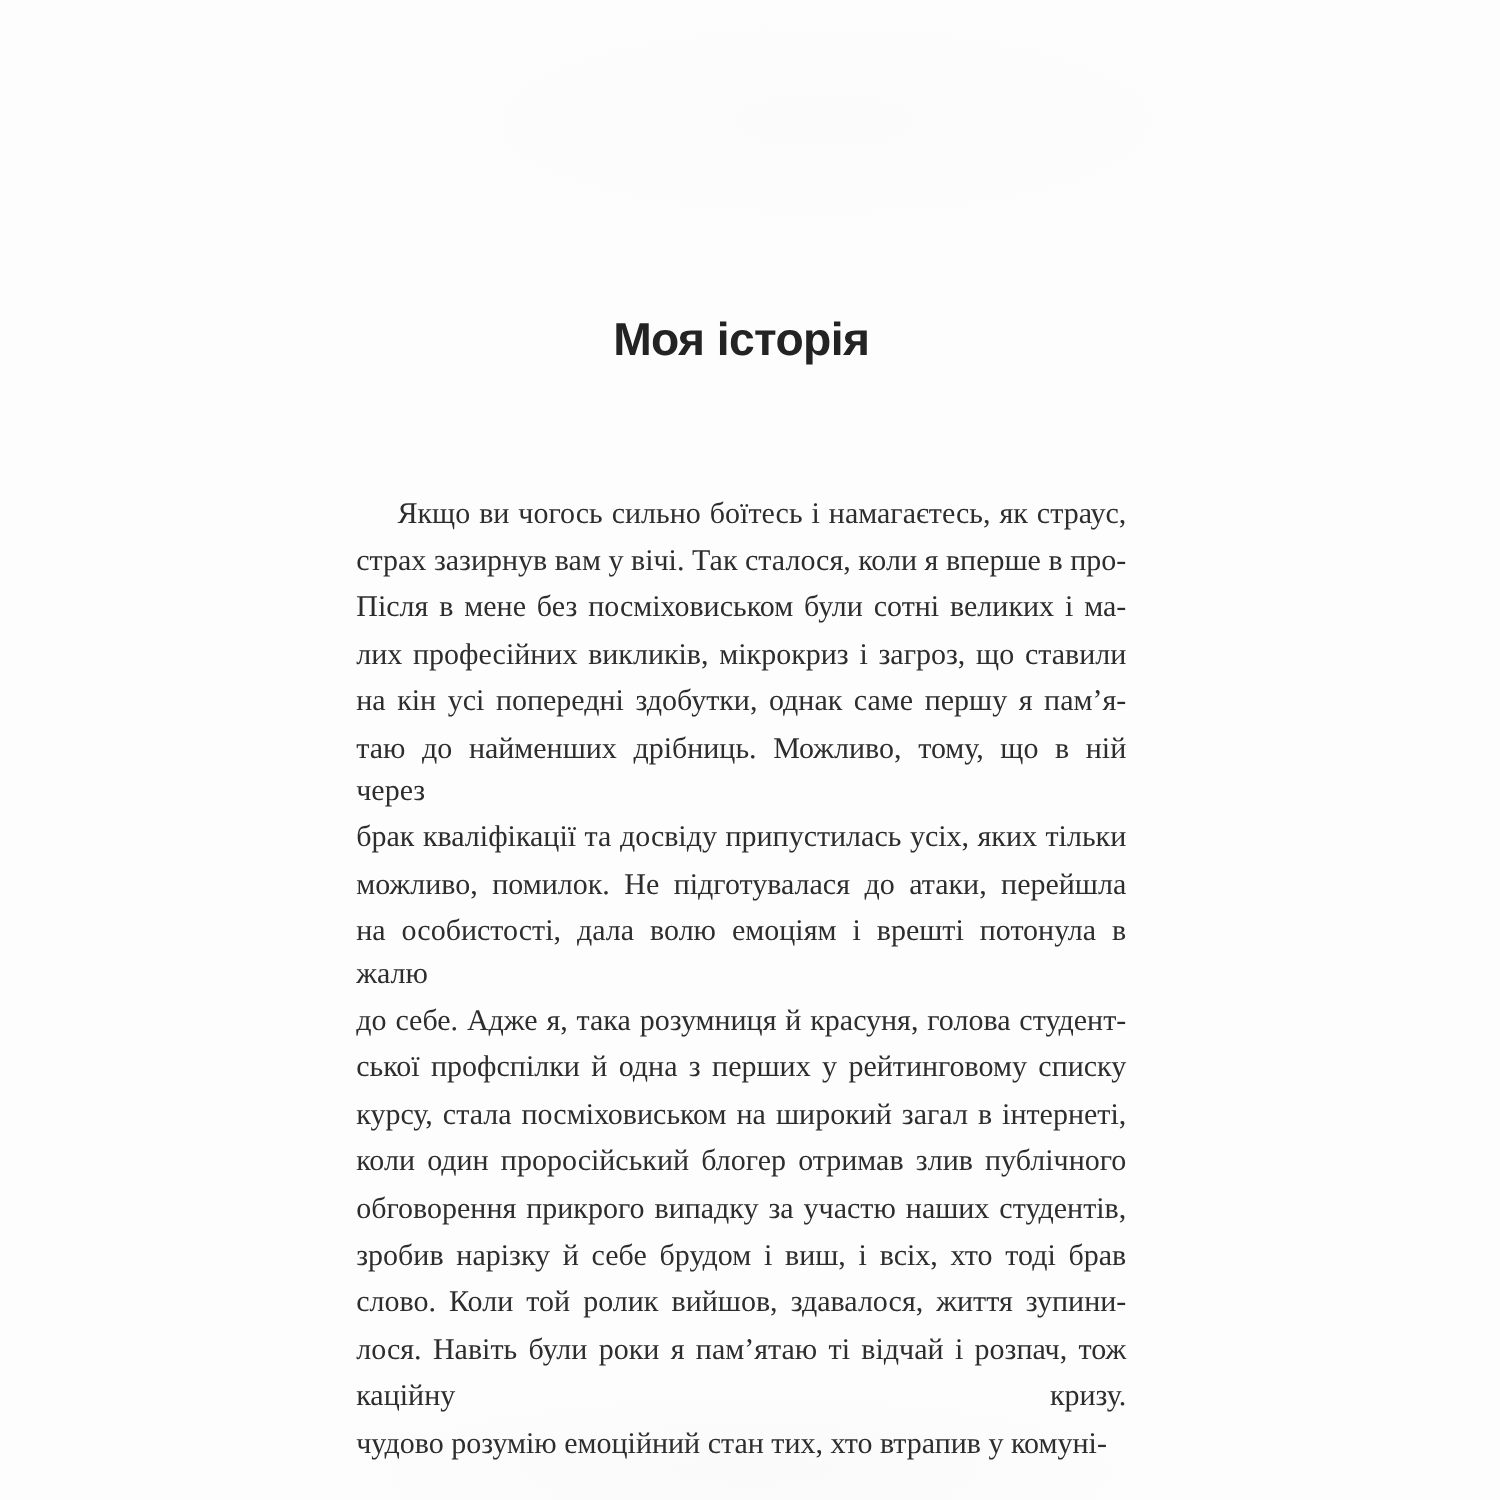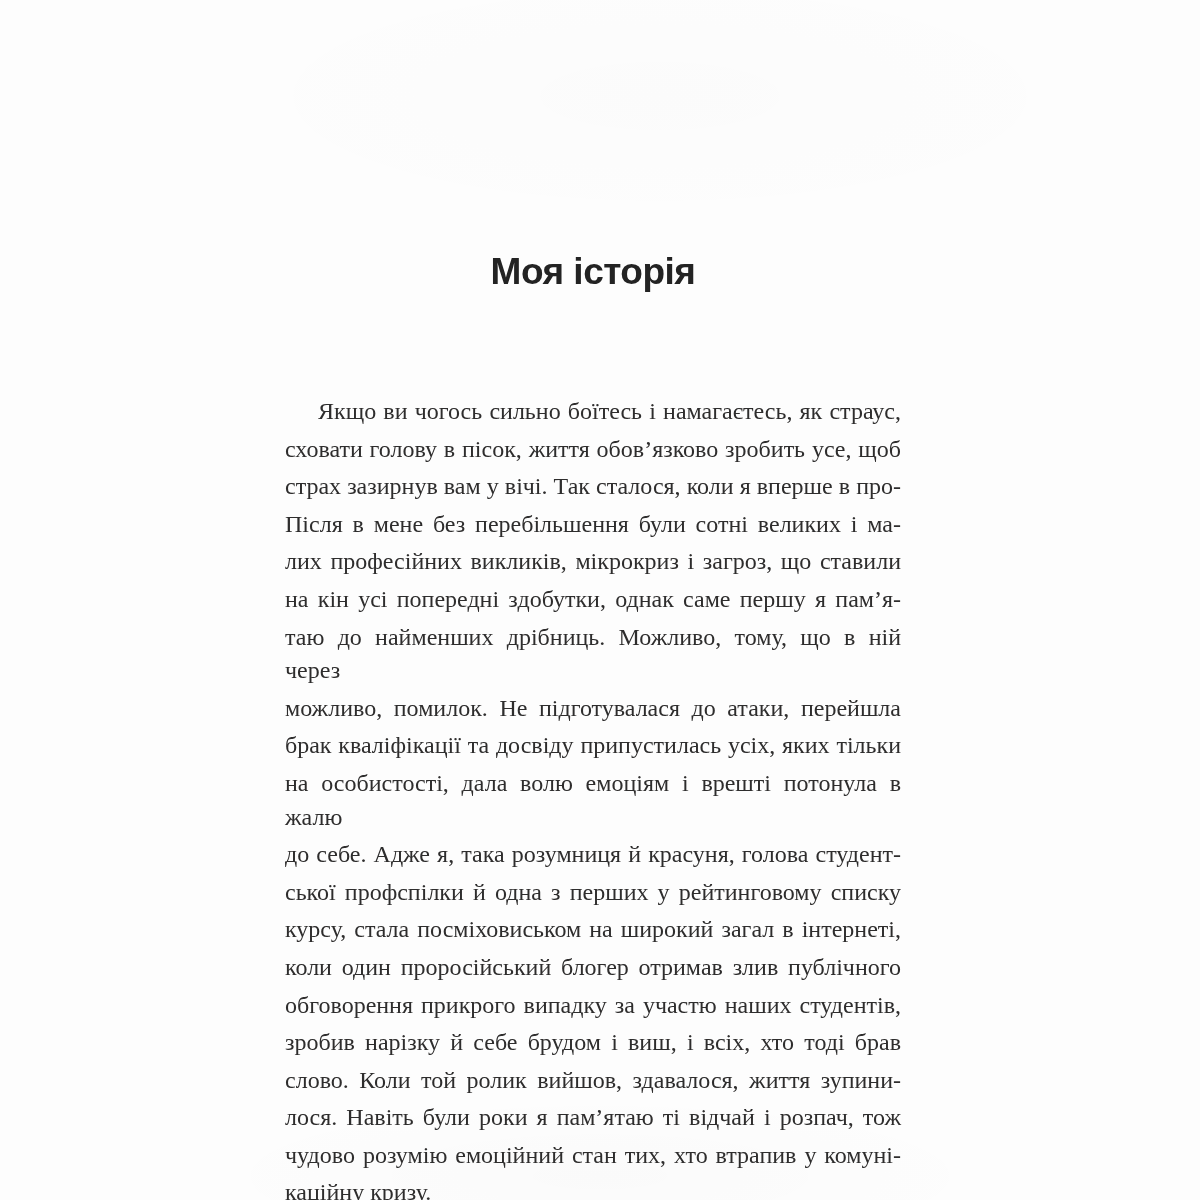--- a/index.html
+++ b/index.html
@@ -56,33 +56,32 @@
   }
 </style>
 </head>
 <body>
 
 <div class="page">
   <h1 class="title">Моя історія</h1>
 
   <div class="body-text">
       <p class="text-line">Якщо ви чогось сильно боїтесь і намагаєтесь, як страус,</p>
-      <p class="text-line">сховати голову в пісок, життя обов’язково зробить усе, щоб</p>
       <p class="text-line">страх зазирнув вам у вічі. Так сталося, коли я вперше в про-</p>
-      <p class="text-line">Після в мене без перебільшення були сотні великих і ма-</p>
+      <p class="text-line">Після в мене без посміховиськом були сотні великих і ма-</p>
       <p class="text-line">лих професійних викликів, мікрокриз і загроз, що ставили</p>
       <p class="text-line">на кін усі попередні здобутки, однак саме першу я пам’я-</p>
       <p class="text-line">таю до найменших дрібниць. Можливо, тому, що в ній через</p>
+      <p class="text-line">брак кваліфікації та досвіду припустилась усіх, яких тільки</p>
       <p class="text-line">можливо, помилок. Не підготувалася до атаки, перейшла</p>
-      <p class="text-line">брак кваліфікації та досвіду припустилась усіх, яких тільки</p>
       <p class="text-line">на особистості, дала волю емоціям і врешті потонула в жалю</p>
       <p class="text-line">до себе. Адже я, така розумниця й красуня, голова студент-</p>
       <p class="text-line">ської профспілки й одна з перших у рейтинговому списку</p>
       <p class="text-line">курсу, стала посміховиськом на широкий загал в інтернеті,</p>
       <p class="text-line">коли один проросійський блогер отримав злив публічного</p>
       <p class="text-line">обговорення прикрого випадку за участю наших студентів,</p>
       <p class="text-line">зробив нарізку й себе брудом і виш, і всіх, хто тоді брав</p>
       <p class="text-line">слово. Коли той ролик вийшов, здавалося, життя зупини-</p>
       <p class="text-line">лося. Навіть були роки я пам’ятаю ті відчай і розпач, тож</p>
+      <p class="text-line">каційну кризу.</p>
       <p class="text-line">чудово розумію емоційний стан тих, хто втрапив у комуні-</p>
-      <p class="text-line">каційну кризу.</p>
     </div>
 </div>
 
 </body></html>

